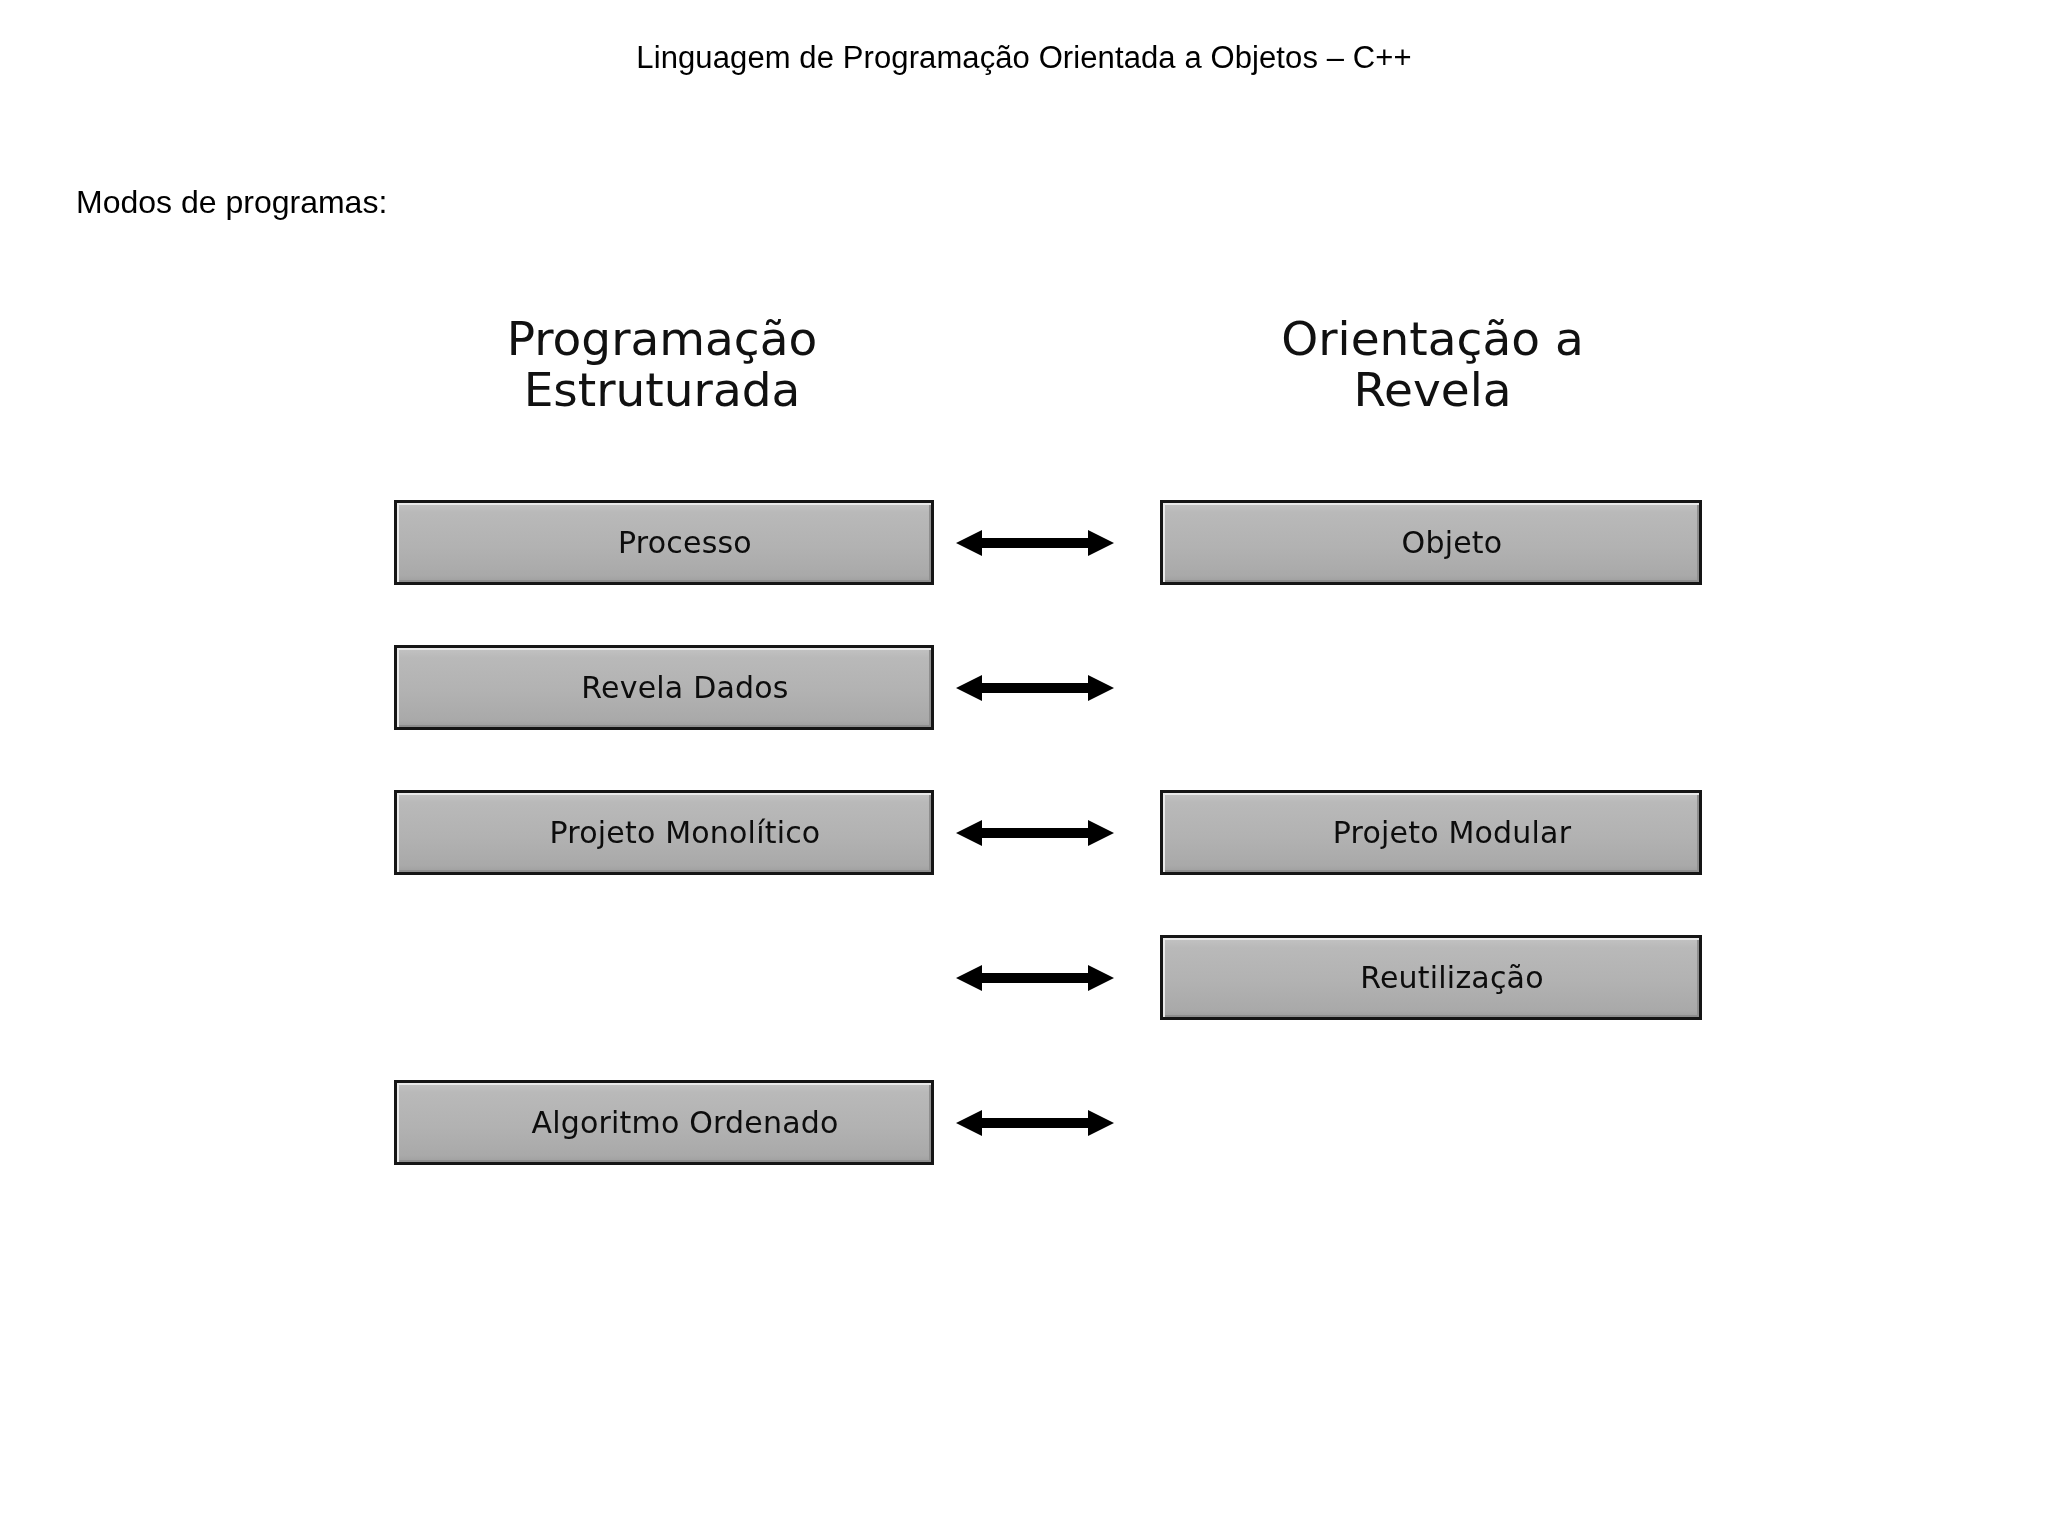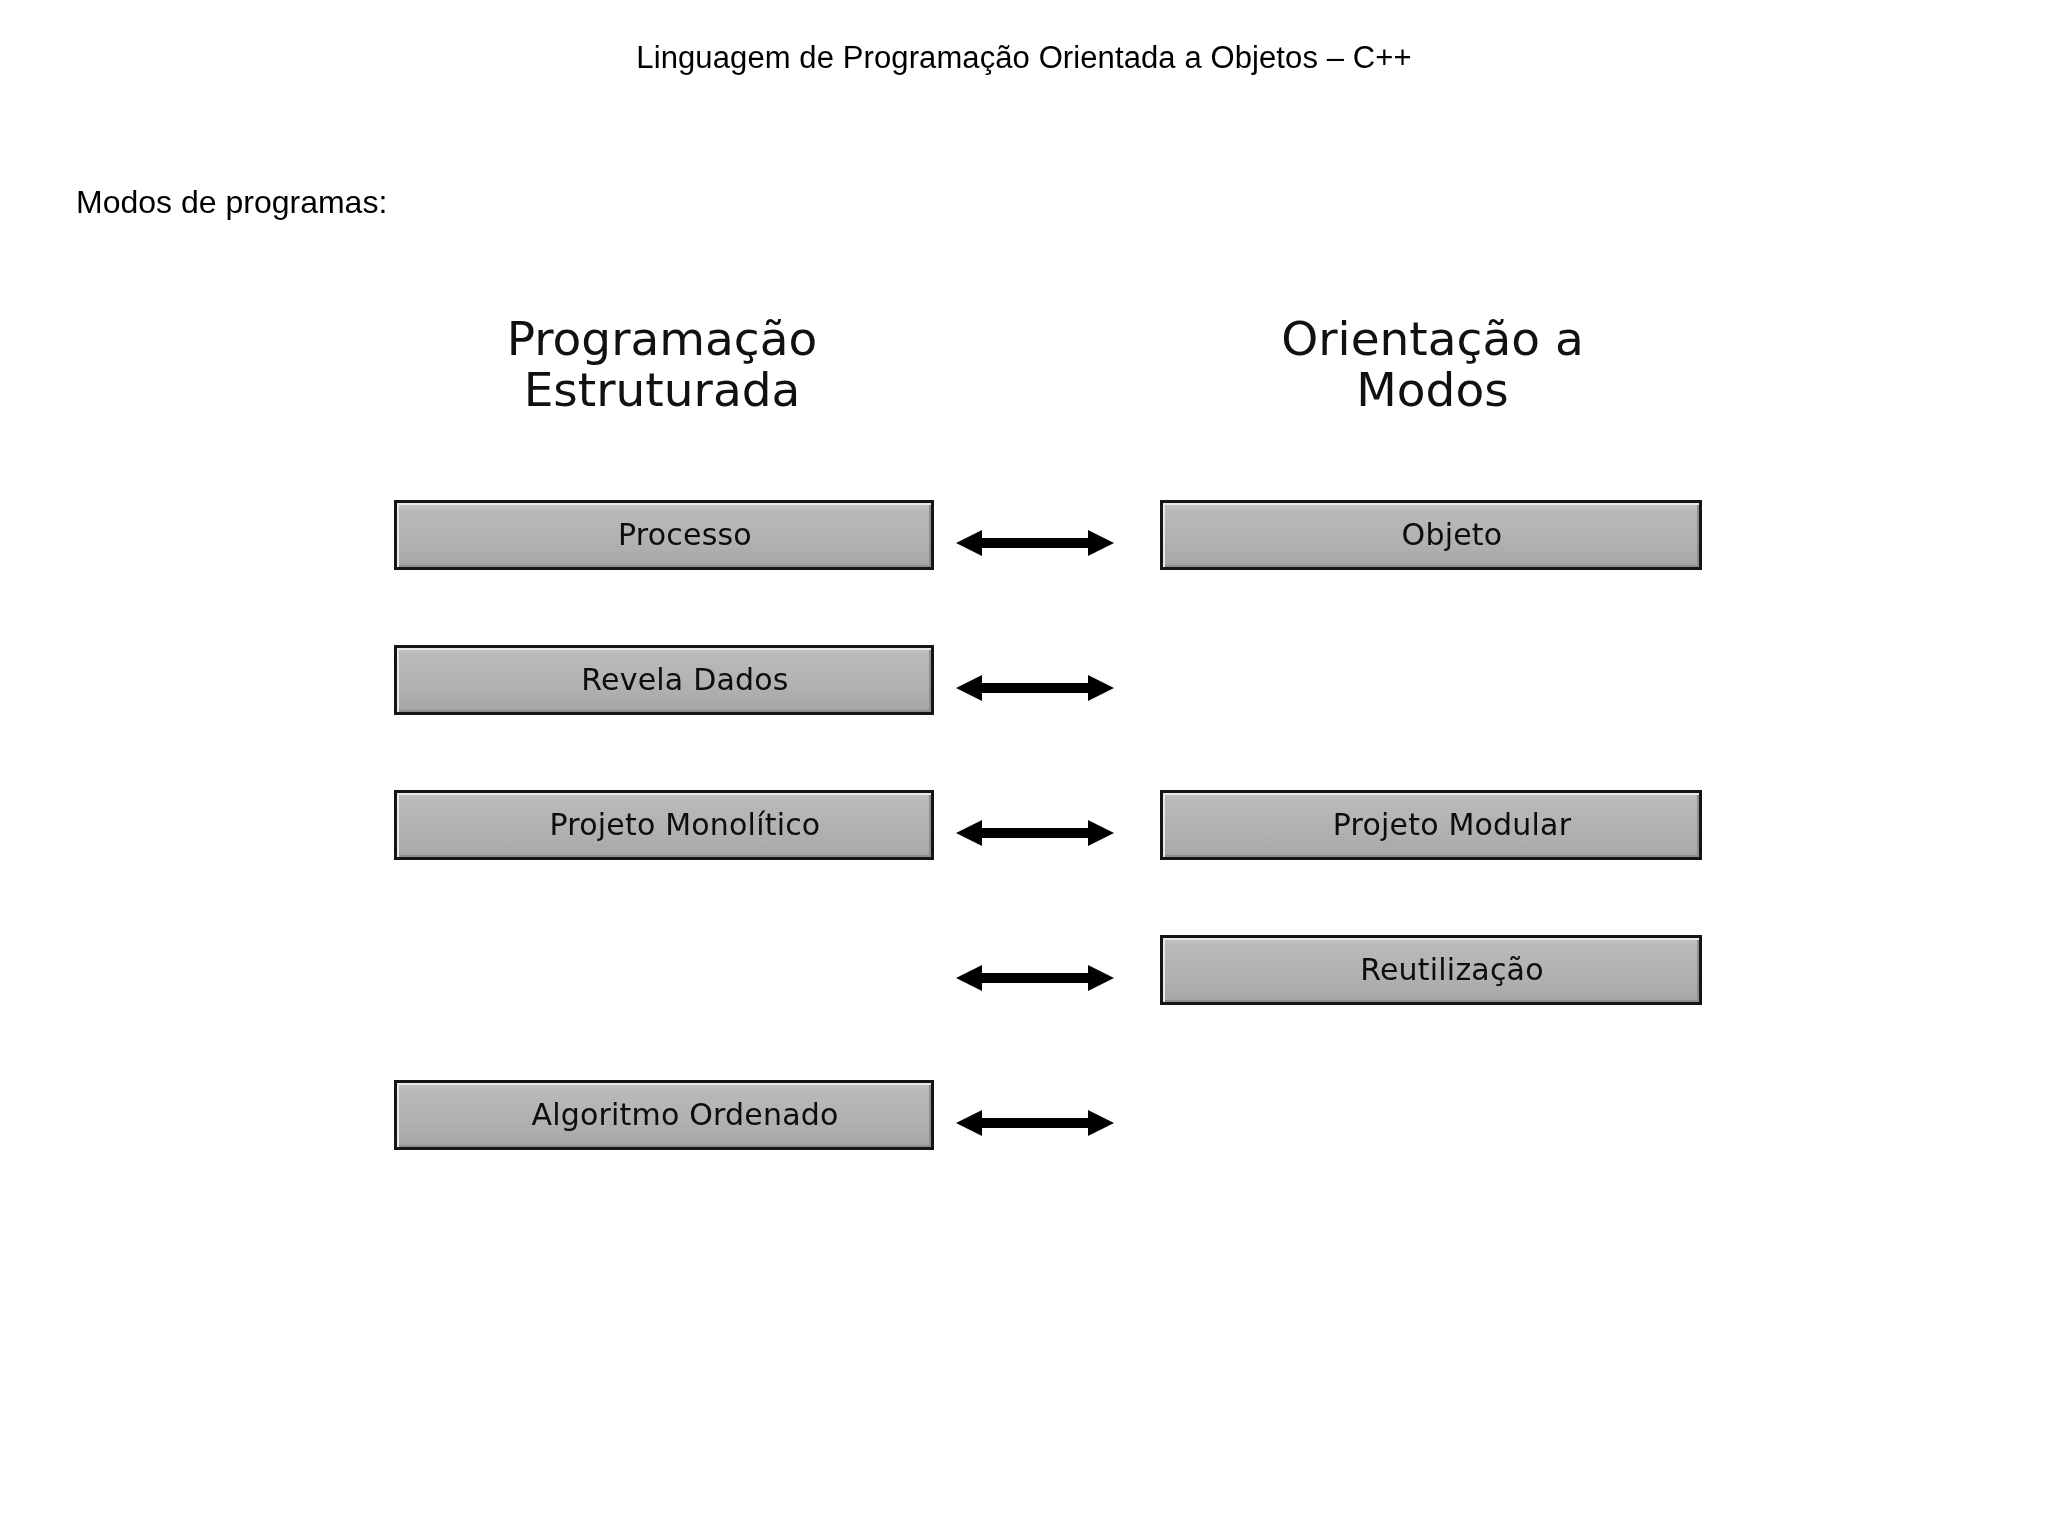--- a/index.html
+++ b/index.html
@@ -82,21 +82,21 @@
   .row {
     position: relative;
     height: 85px;
     margin-bottom: 60px;
   }
   .row:last-child { margin-bottom: 0; }
 
   .node {
     position: absolute;
     top: 0;
-    height: 70px;
+    height: 85px;
     box-sizing: border-box;
     background: linear-gradient(to bottom,
                 #c3c3c3 0%,
                 #b9b9b9 12%,
                 #b2b2b2 55%,
                 #a9a9a9 92%,
                 #9f9f9f 100%);
     border: 3px solid #151515;
     box-shadow:
       inset 2px 2px 0 0 #e9e9e9,
@@ -140,21 +140,21 @@
   <div class="page-title">Linguagem de Programação Orientada a Objetos – C++</div>
 
   <div class="subtitle">Modos de programas:</div>
 
   <div class="diagram">
 
     <div class="col-heading left">Programação
 Estruturada</div>
 
     <div class="col-heading right">Orientação a
-Modos</div>
+Revela</div>
 
     <div class="rows">
 
       <div class="row">
         <div class="node left">
           <span class="node-label">Processo</span>
         </div>
         <div class="arrow">
           <svg width="158" height="30" viewBox="0 0 158 30" aria-hidden="true">
             <path d="M0 15 L26 2 L26 10 L132 10 L132 2 L158 15 L132 28 L132 20 L26 20 L26 28 Z" fill="#000000"></path>

